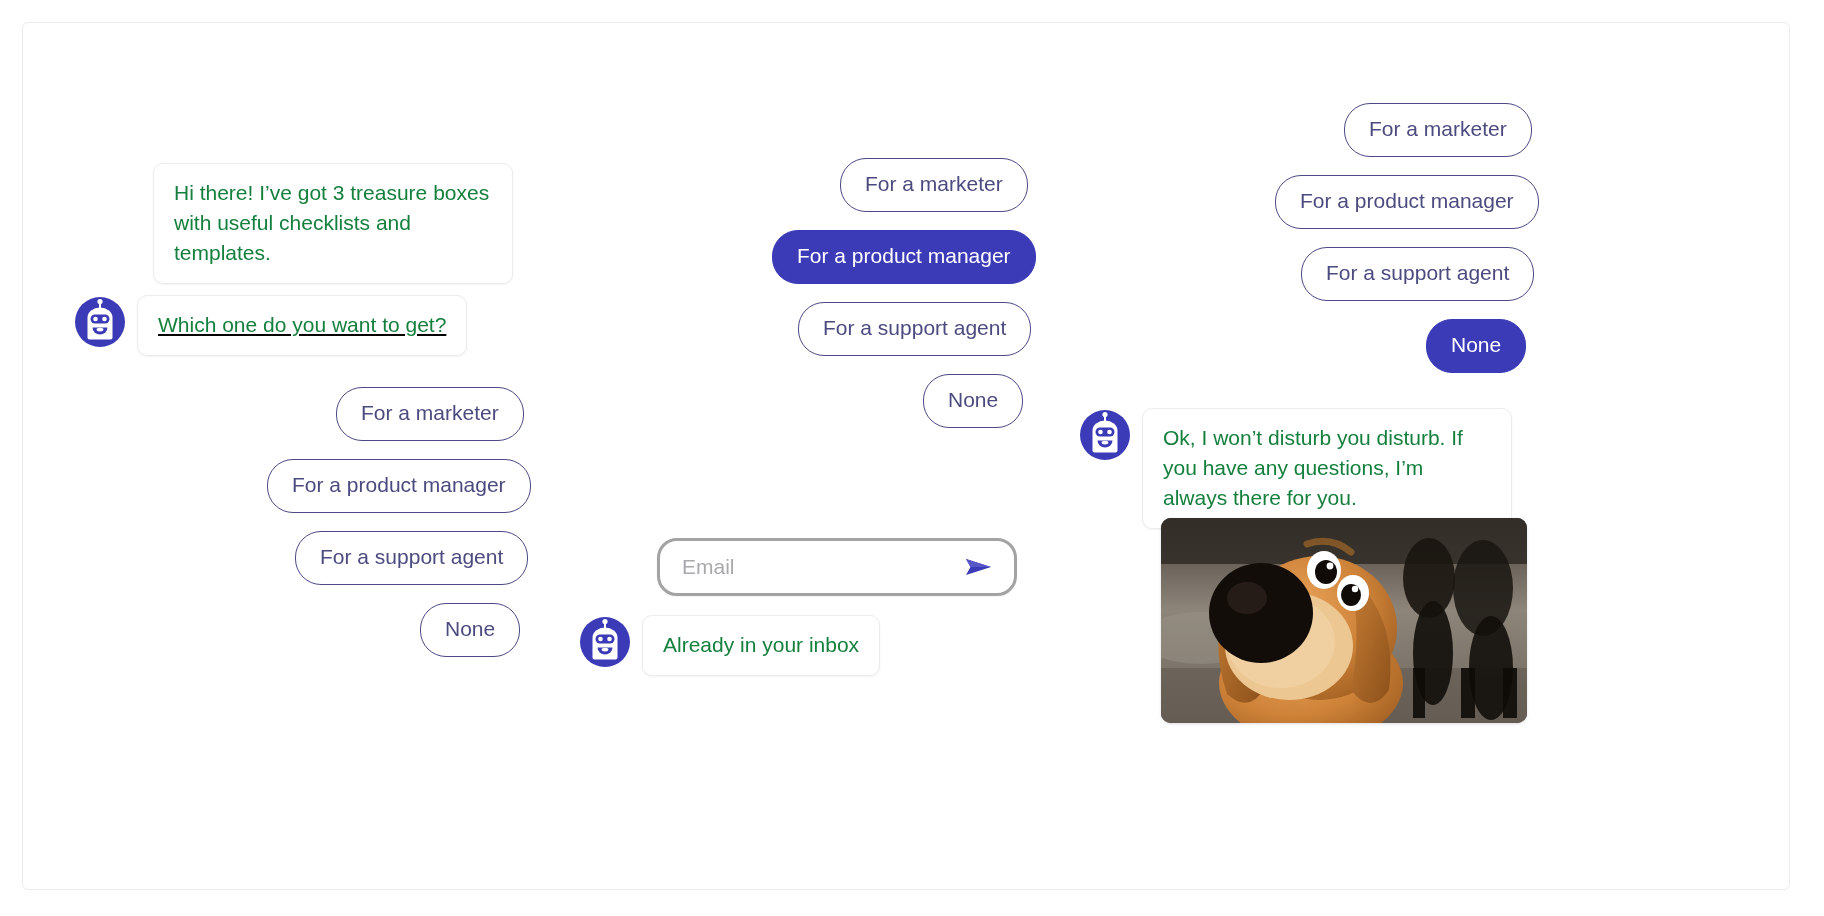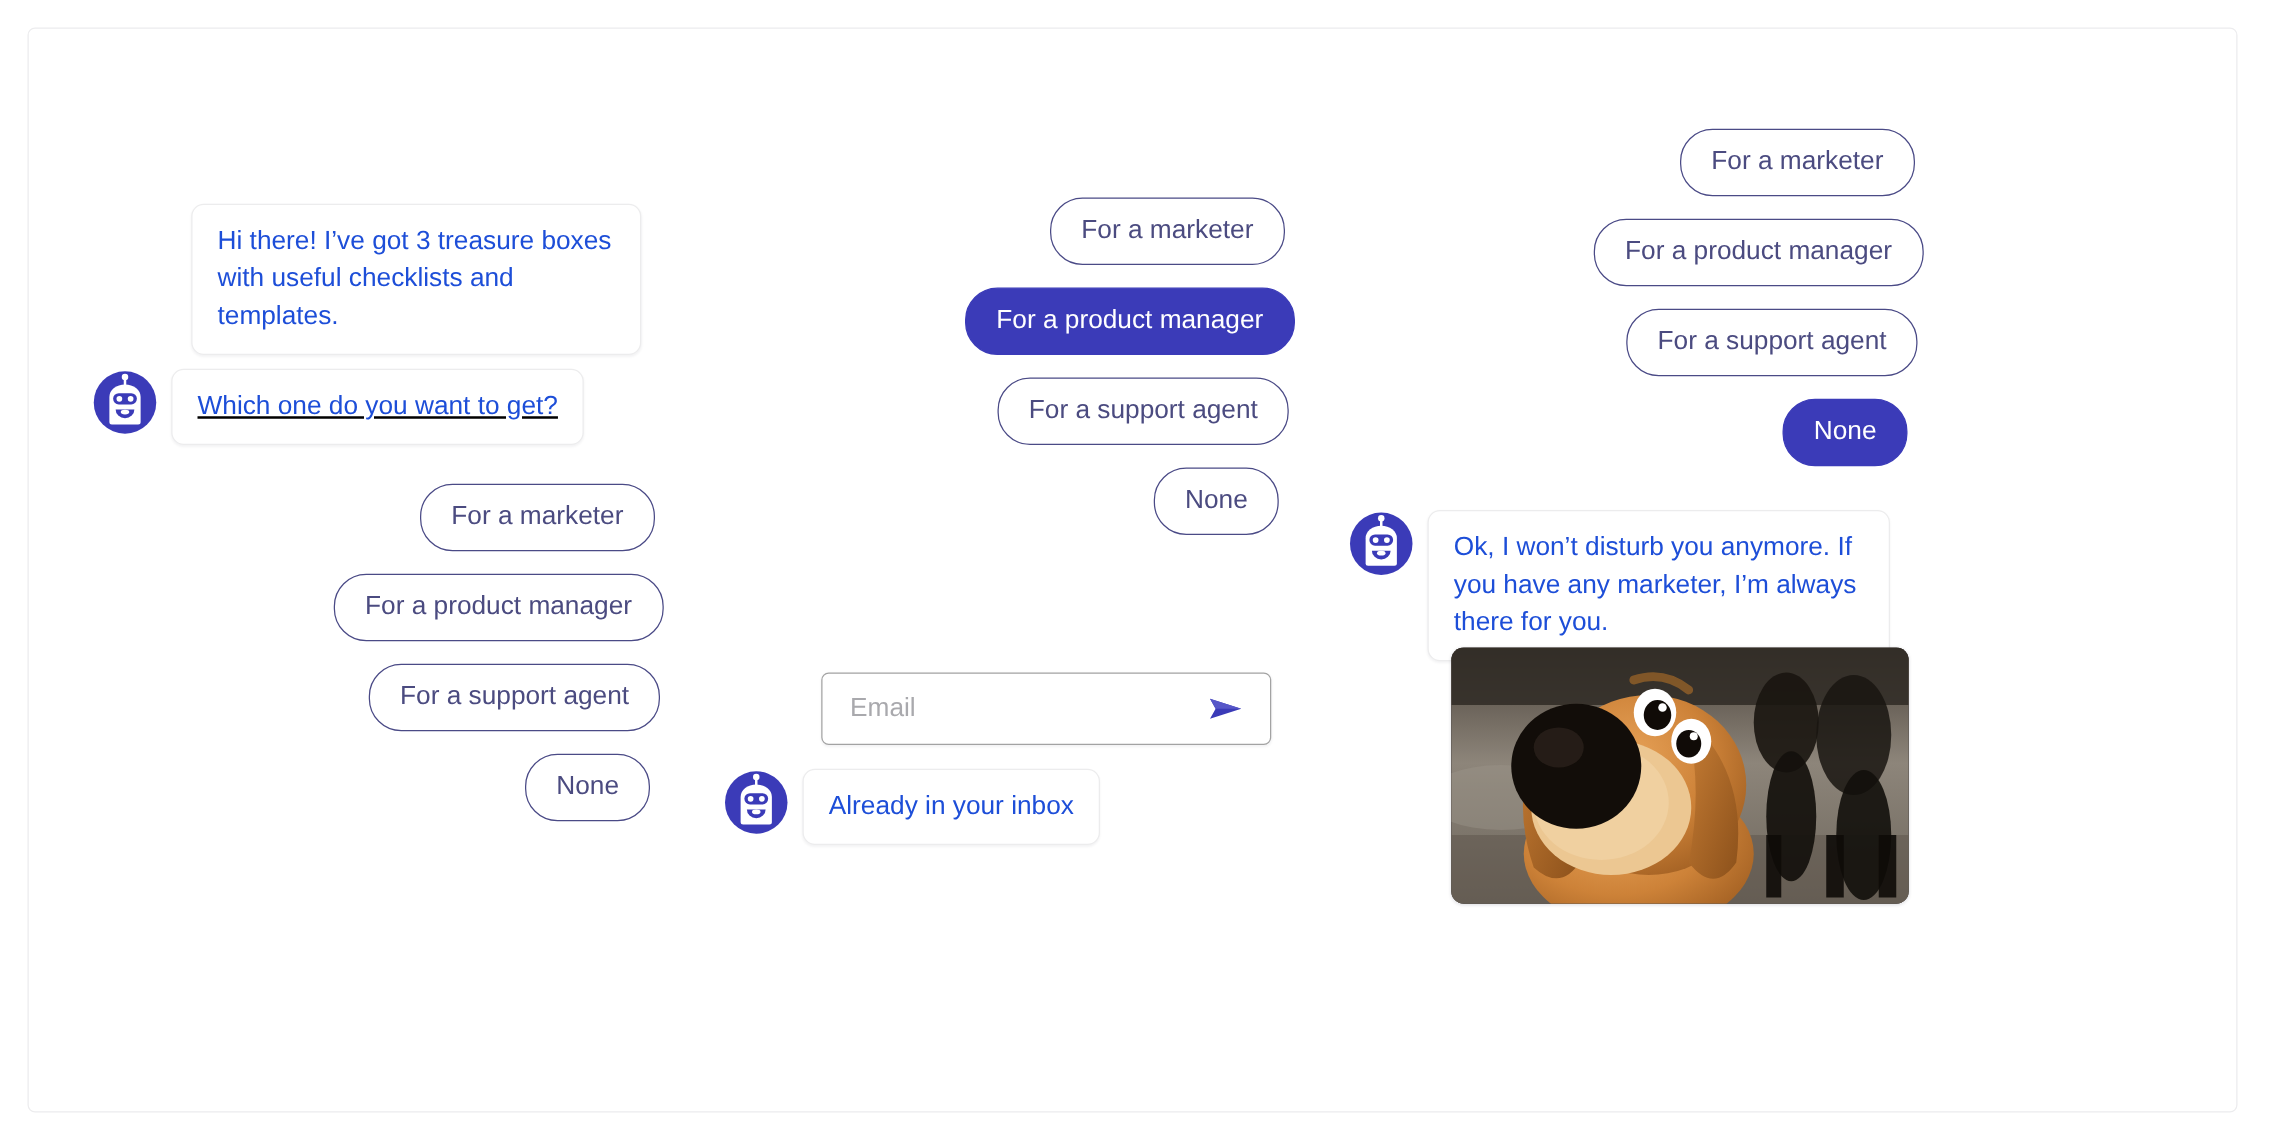--- a/index.html
+++ b/index.html
@@ -56,21 +56,21 @@
 
   
   .bubble {
     box-sizing: border-box;
     background: #ffffff;
     border: 1px solid #ececed;
     border-radius: 10px;
     padding: 14px 20px 15px 20px;
     font-size: 21px;
     line-height: 30px;
-    color: #1d4ed8;
+    color: #15803d;
     box-shadow: 0 1px 2px rgba(16,16,40,.05);
     max-width: 100%;
   }
 
   
   .chip {
     box-sizing: border-box;
     display: inline-block;
     background: #ffffff;
     border: 1.5px solid #4a4a86;
@@ -87,22 +87,22 @@
     border-color: #3b3bb8;
     color: #ffffff;
   }
 
   
   .email-field {
     box-sizing: border-box;
     width: 360px;
     height: 58px;
     background: #ffffff;
-    border: 1px solid #a3a3a3;
-    border-radius: 6px;
+    border: 3px solid #a3a3a3;
+    border-radius: 20px;
     box-shadow: 0 1px 2px rgba(16,16,40,.05);
     display: flex;
     align-items: center;
     padding: 0 18px 0 20px;
   }
   .email-input {
     flex: 1 1 auto;
     border: none;
     outline: none;
     background: transparent;
@@ -272,21 +272,21 @@
           <rect x="26" y="7" width="2" height="6" fill="#ffffff"></rect>
           <circle cx="27" cy="6.5" r="2.6" fill="#ffffff"></circle>
           <path d="M14.5 22.5a12.5 10 0 0 1 25 0v20a2 2 0 0 1-2 2h-21a2 2 0 0 1-2-2z" fill="#ffffff"></path>
           <rect x="17.5" y="19.5" width="19" height="9" rx="4.5" fill="#3b3bb8"></rect>
           <circle cx="22.5" cy="24" r="2.3" fill="#ffffff"></circle>
           <circle cx="31.5" cy="24" r="2.3" fill="#ffffff"></circle>
           <path d="M19.5 32.5h15a0 0 0 0 1 0 0 7.5 7 0 0 1-15 0z" fill="#3b3bb8"></path>
           <ellipse cx="27" cy="34.6" rx="3.4" ry="1.9" fill="#ffffff"></ellipse>
         </svg>
       </div>
-      <div class="bubble bubble-bye">Ok, I won’t disturb you anymore. If you have any marketer, I’m always there for you.</div>
+      <div class="bubble bubble-bye">Ok, I won’t disturb you disturb. If you have any questions, I’m always there for you.</div>
     </div>
 
     <div class="row" id="right-media">
       <div class="media">
         <svg viewBox="0 0 366 205" preserveAspectRatio="xMidYMid slice" xmlns="http://www.w3.org/2000/svg">
           <defs>
             <linearGradient id="bgGrad" x1="0" y1="0" x2="0" y2="1">
               <stop offset="0%" stop-color="#4a423a"></stop>
               <stop offset="45%" stop-color="#8d857a"></stop>
               <stop offset="100%" stop-color="#6d665c"></stop>

